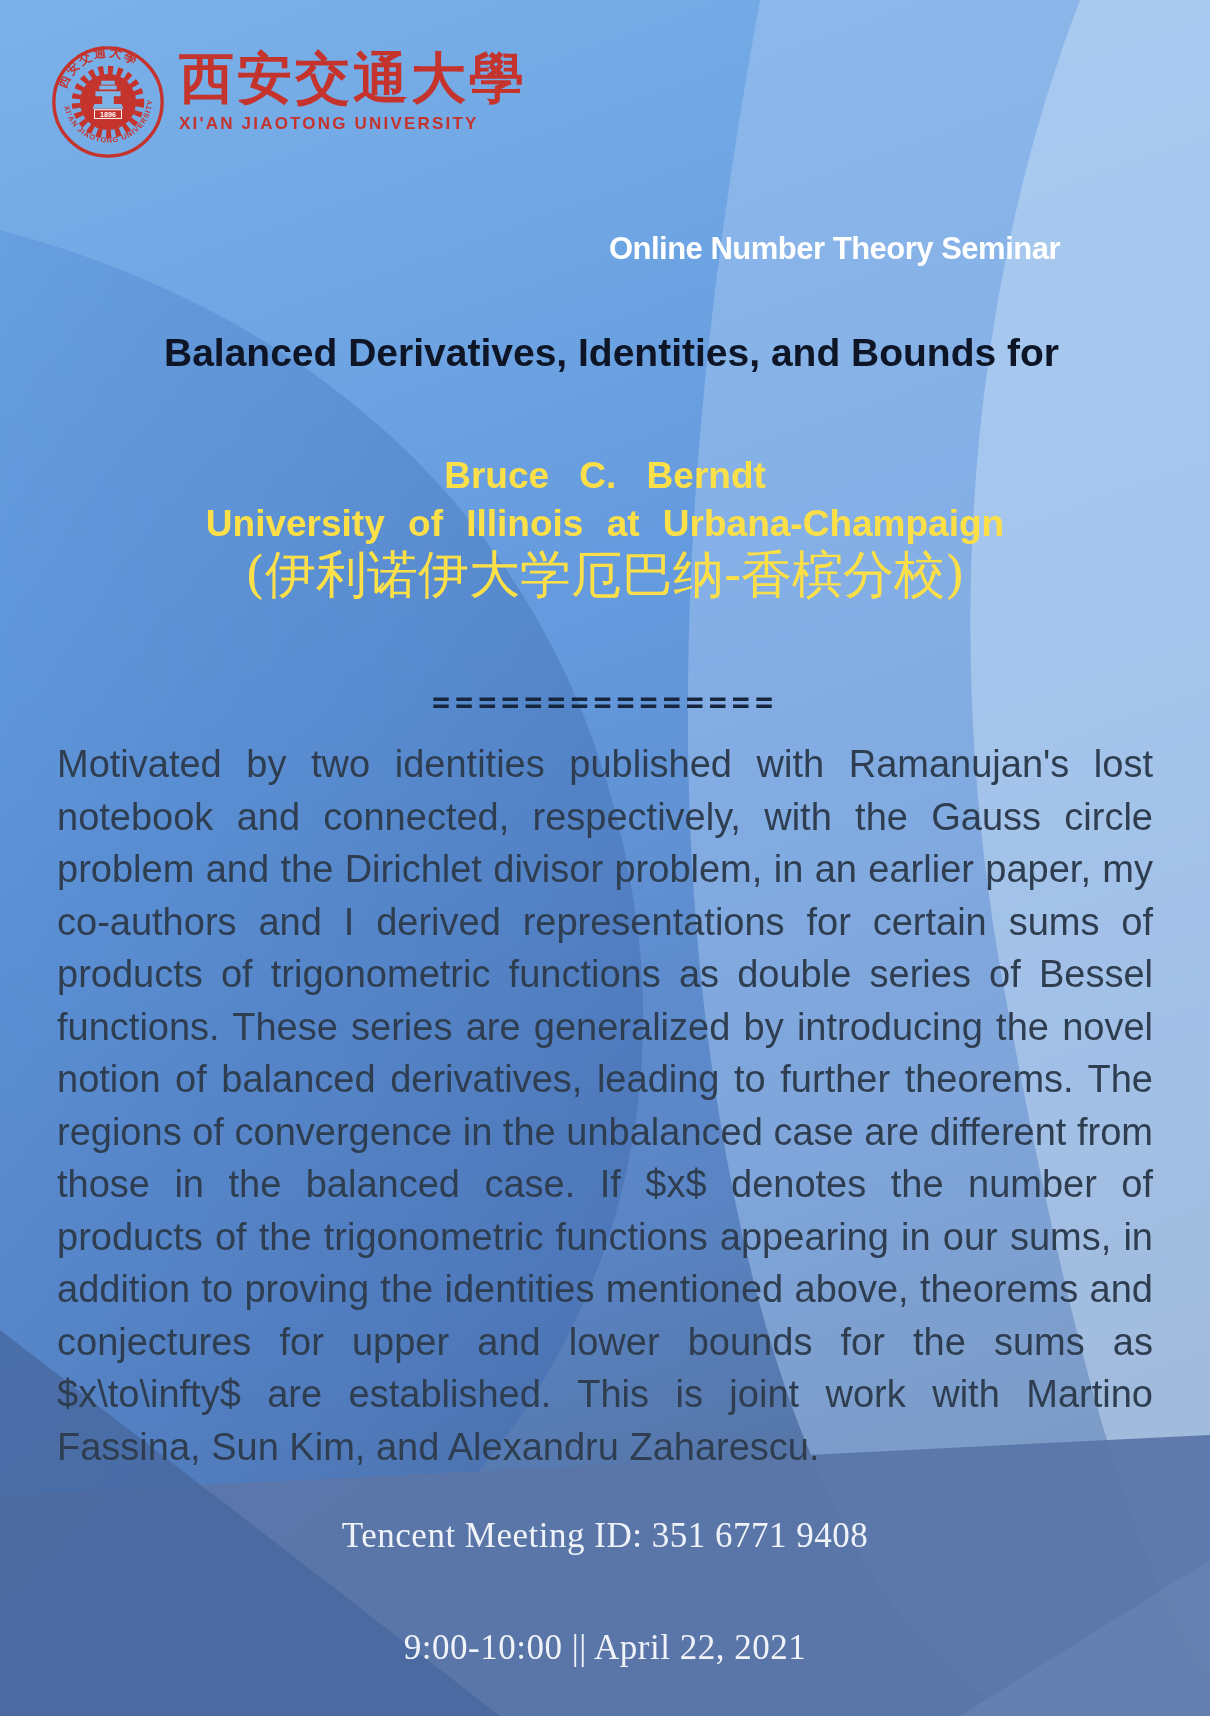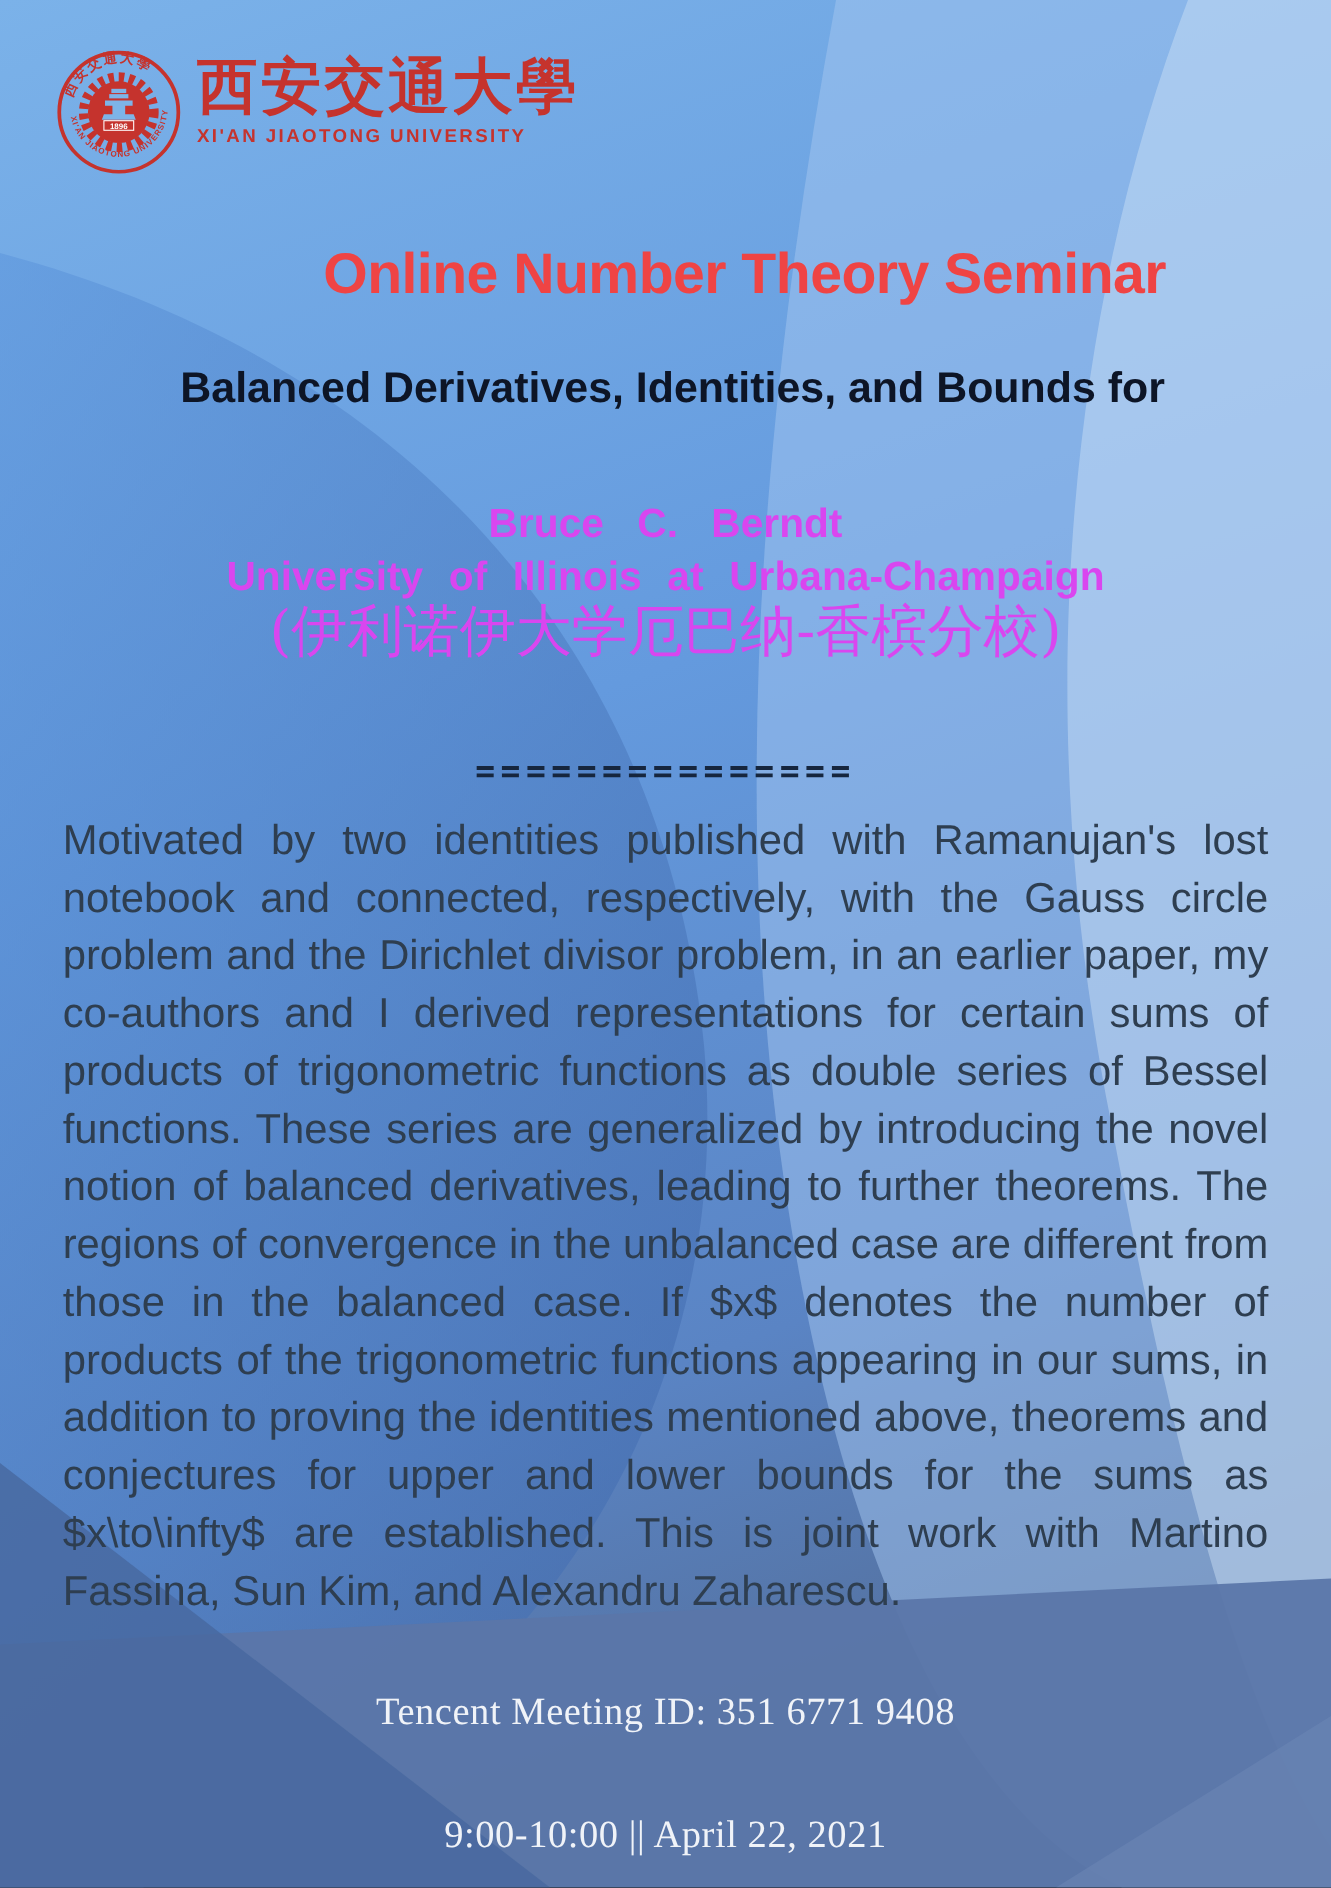--- a/index.html
+++ b/index.html
@@ -18,32 +18,32 @@
     font-family:"DejaVu Serif","Liberation Serif",serif;
     font-size:55px; font-weight:bold; color:#c5332d; line-height:1.1; letter-spacing:3px;
   }
   .univ-en {
     margin-top:5px; font-size:17px; font-weight:bold; color:#c5332d; letter-spacing:2.2px;
   }
 
   
   .series-title {
     position:absolute; top:226px; left:0; right:150px; text-align:right;
-    font-size:52px; font-weight:bold; color:#ef4444; letter-spacing:-0.5px; line-height:46px;
+    font-size:31px; font-weight:bold; color:#ffffff; letter-spacing:-0.5px; line-height:46px;
   }
 
   
   .talk-title {
     position:absolute; top:328px; left:0; right:0; text-align:center;
     font-size:39px; font-weight:bold; color:#0d1526; line-height:50px; letter-spacing:0;padding-left:13px;
   }
   .talk-title span { display:block; }
 
   
-  .speaker { position:absolute; top:452px; left:0; right:0; text-align:center; color:#d946ef; }
+  .speaker { position:absolute; top:452px; left:0; right:0; text-align:center; color:#fde047; }
   .speaker-name { font-size:37px; font-weight:bold; line-height:48px; word-spacing:20px; }
   .speaker-aff  { font-size:37px; font-weight:bold; line-height:48px; word-spacing:13px; }
   .speaker-cn   {
     font-size:51px; font-weight:normal; line-height:54px;
     font-family:"DejaVu Serif","Liberation Serif",serif;
   }
 
   
   .separator {
     position:absolute; top:684px; left:0; right:0; text-align:center;
@@ -55,21 +55,21 @@
   .abstract {
     position:absolute; top:738px; left:57px; width:1096px;
     font-size:38px; line-height:52.5px; color:#2e3e50;
     text-align:justify;
   }
 
   
   .meeting, .schedule {
     position:absolute; left:0; right:0; text-align:center;
     font-family:"Liberation Serif","DejaVu Serif",serif;
-    font-size:35px; color:#f0f3f8; letter-spacing:0.5px;margin-top:20px;
+    font-size:35px; color:#f0f3f8; letter-spacing:0.5px;
   }
   .meeting  { top:1516px; }
   .schedule { top:1628px; }
 </style>
 </head>
 <body>
 
 <div class="page">
 
   <svg class="bg-svg" width="1210" height="1716" viewBox="0 0 1210 1716" preserveAspectRatio="none">

